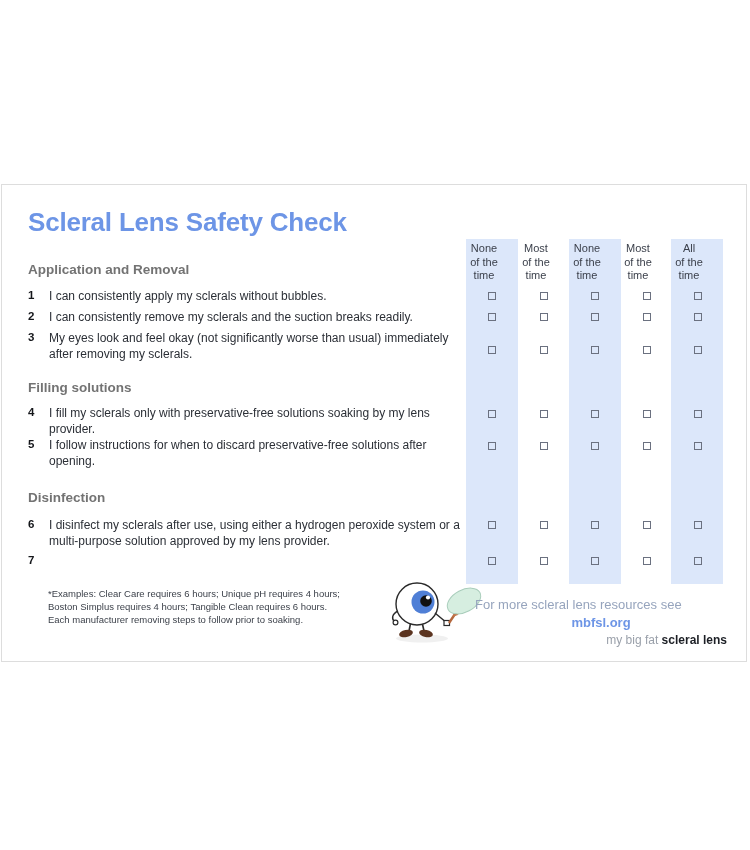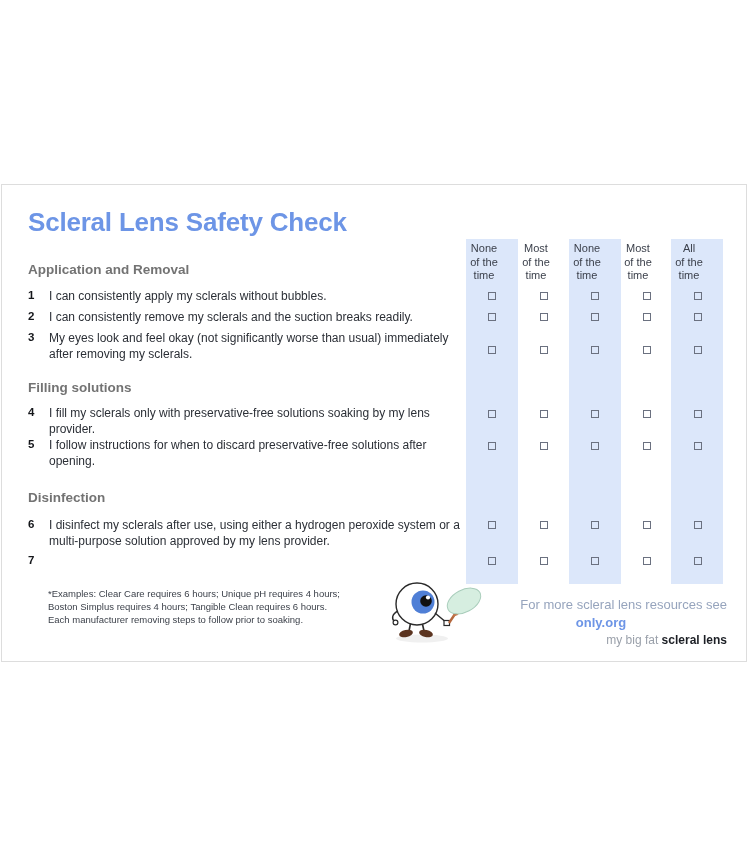--- a/index.html
+++ b/index.html
@@ -112,21 +112,21 @@
     color: #3d424b;
   }
   #footnote div { white-space: nowrap; }
 
   
   #brand-line1 {
     position: absolute;
     left: 473px;
     top: 412px;
     width: 252px;
-    text-align: right;
+    text-align: left;
     font-size: 13px;
     color: #96a4bd;
     white-space: nowrap;
   }
   #brand-url {
     position: absolute;
     left: 473px;
     top: 430px;
     width: 252px;
     text-align: center;
@@ -286,18 +286,18 @@
     <path d="M53 32 C58 36 61 39 64 41" stroke="#2a2a2a" stroke-width="1.4" fill="none"></path>
     <rect x="62" y="39.5" width="5.5" height="5" fill="#ffffff" stroke="#2a2a2a" stroke-width="1.2"></rect>
 
     <path d="M67 42 L73 33" stroke="#b5673c" stroke-width="2.4" fill="none"></path>
     <path d="M70 36 L80 24 L76 34 Z" fill="#c4764a"></path>
 
     <ellipse cx="82" cy="20" rx="18" ry="11" fill="#d6eee0" stroke="#a9cdbb" stroke-width="1" transform="rotate(-28 82 20)"></ellipse>
   </svg>
 
   <div id="brand-line1">For more scleral lens resources see</div>
-  <div id="brand-url">only.org</div>
+  <div id="brand-url">mbfsl.org</div>
   <div id="brand-tag">
     <span>my big fat </span><b>scleral lens</b>
   </div>
 
 </div>
 
 </body></html>

